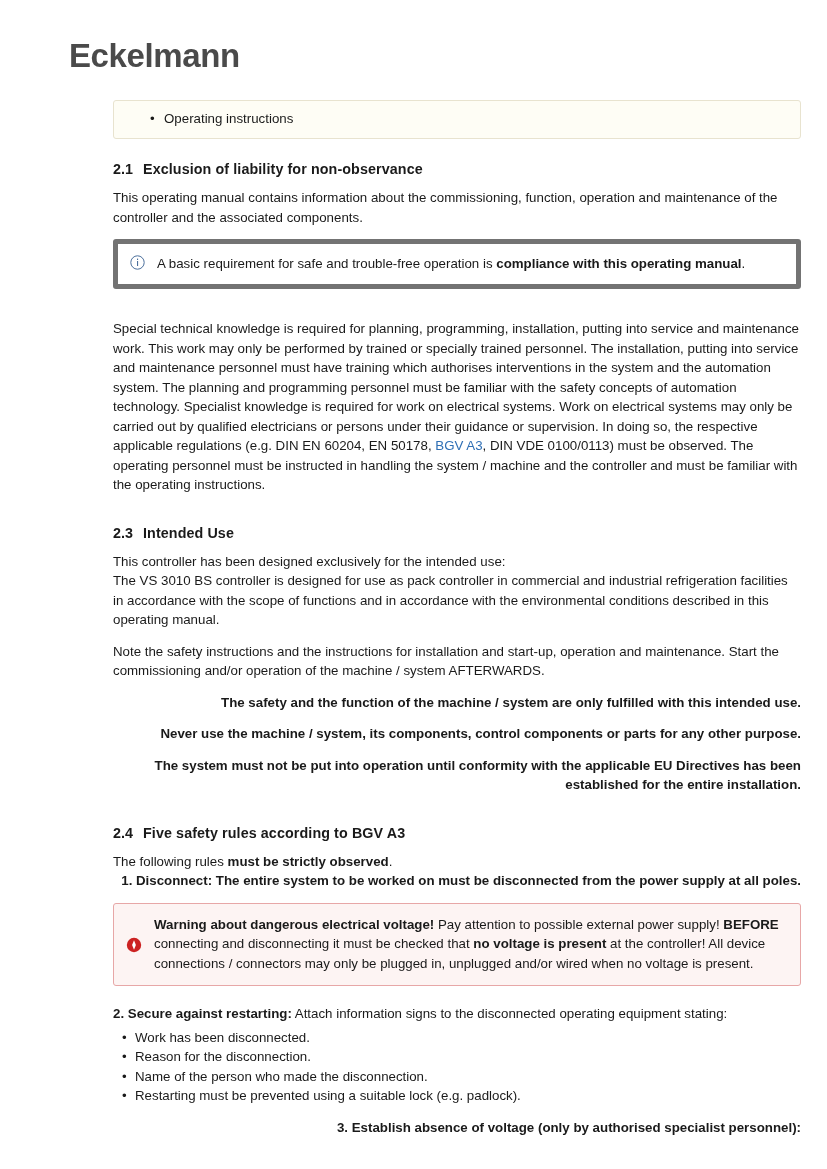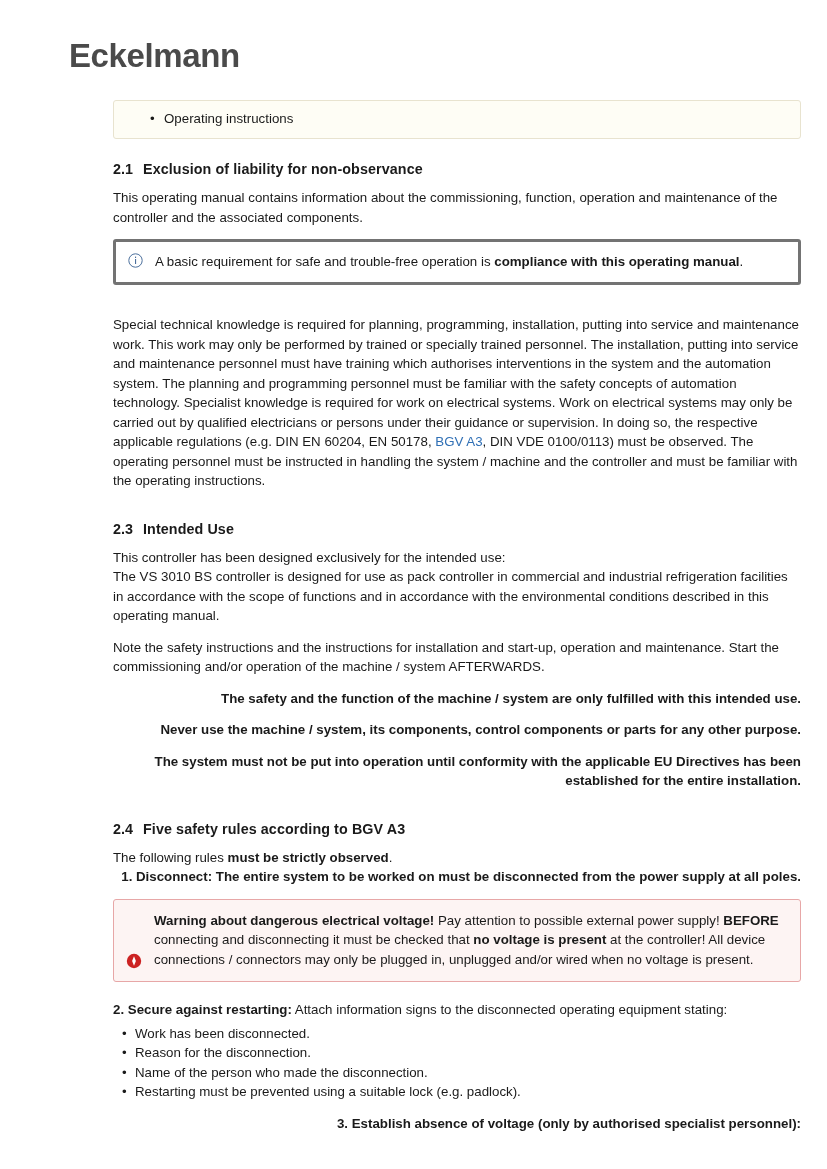--- a/index.html
+++ b/index.html
@@ -86,21 +86,21 @@
   }
   p.bold {
     font-weight: bold;
     text-align: right;
   }
   .link {
     color: #2f6fb5;
   }
   
   .info-box {
-    border: 3px solid #737373;
+    border: 5px solid #737373;
     border-radius: 3px;
     background: #ffffff;
     padding: 10px 12px 11px 12px;
     display: flex;
     align-items: flex-start;
     box-sizing: border-box;
     margin: 8px 0 30px 0;
   }
   .info-icon {
     flex: 0 0 auto;
@@ -113,21 +113,21 @@
     font-size: 13.3px;
     line-height: 19px;
   }
   
   .warn-box {
     border: 1px solid #e7a7a7;
     border-radius: 3px;
     background: #fdf4f3;
     padding: 11px 14px 12px 12px;
     display: flex;
-    align-items: flex-end;
+    align-items: center;
     box-sizing: border-box;
     margin: 12px 0 18px 0;
   }
   .warn-icon {
     flex: 0 0 auto;
     width: 16px;
     height: 16px;
     margin-right: 12px;
     margin-top: 2px;
   }

